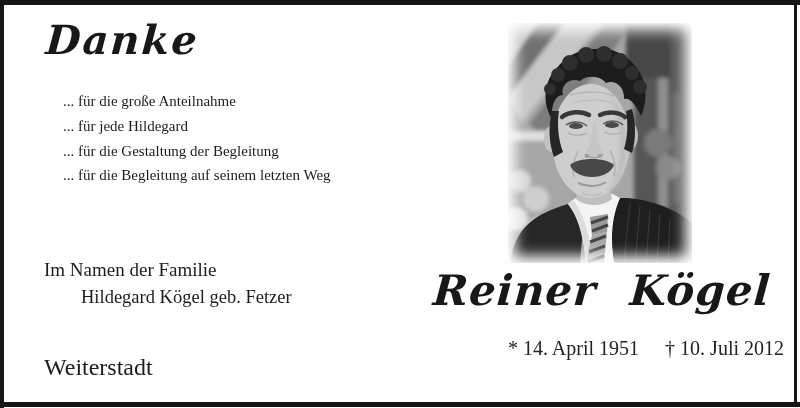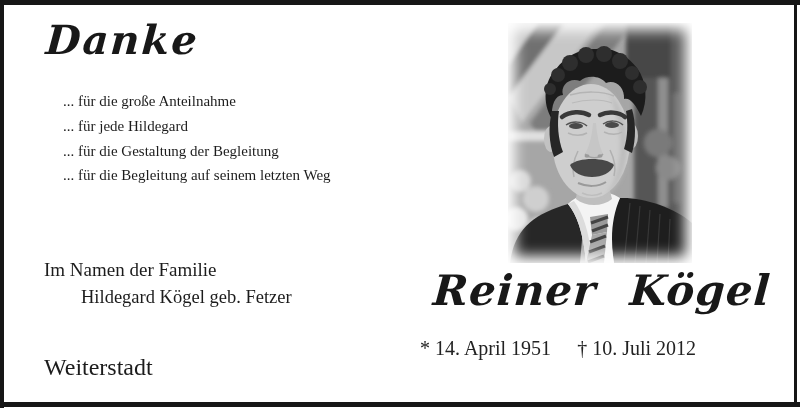--- a/index.html
+++ b/index.html
@@ -62,21 +62,21 @@
     word-spacing: 18px;
     letter-spacing: 1px;
     transform: skewX(-4deg);
     white-space: nowrap;
   }
   .dates {
     position: absolute;
     left: 420px;
     top: 337px;
     width: 364px;
-    text-align: left;
+    text-align: right;
     font-size: 20px;
     white-space: nowrap;
     color: #222222;
   }
   .dates .birth { margin-right: 26px; }
 </style>
 </head>
 <body>
 
 <div class="card">

